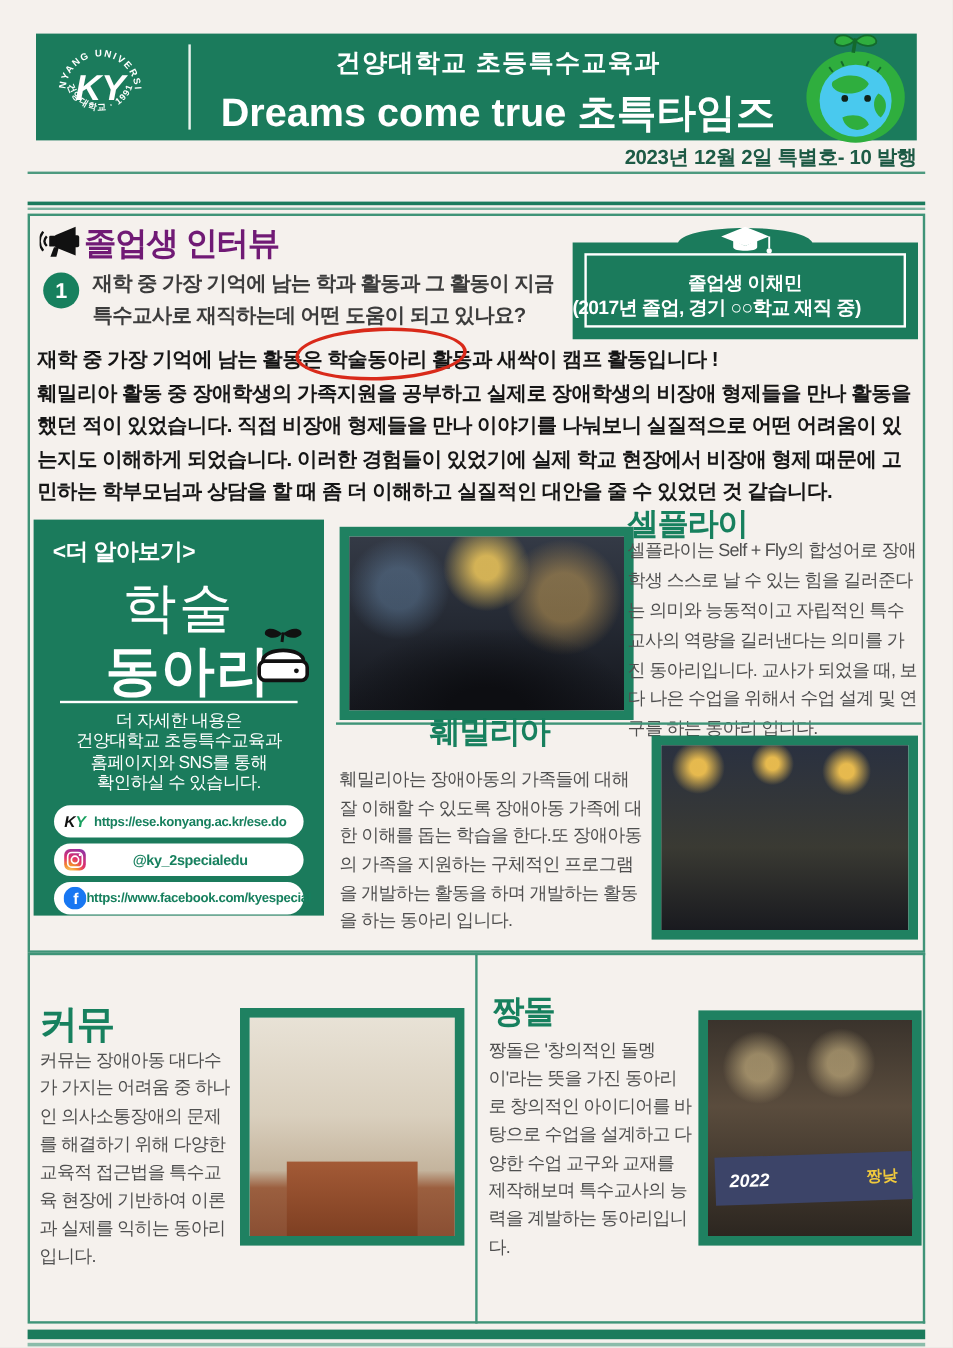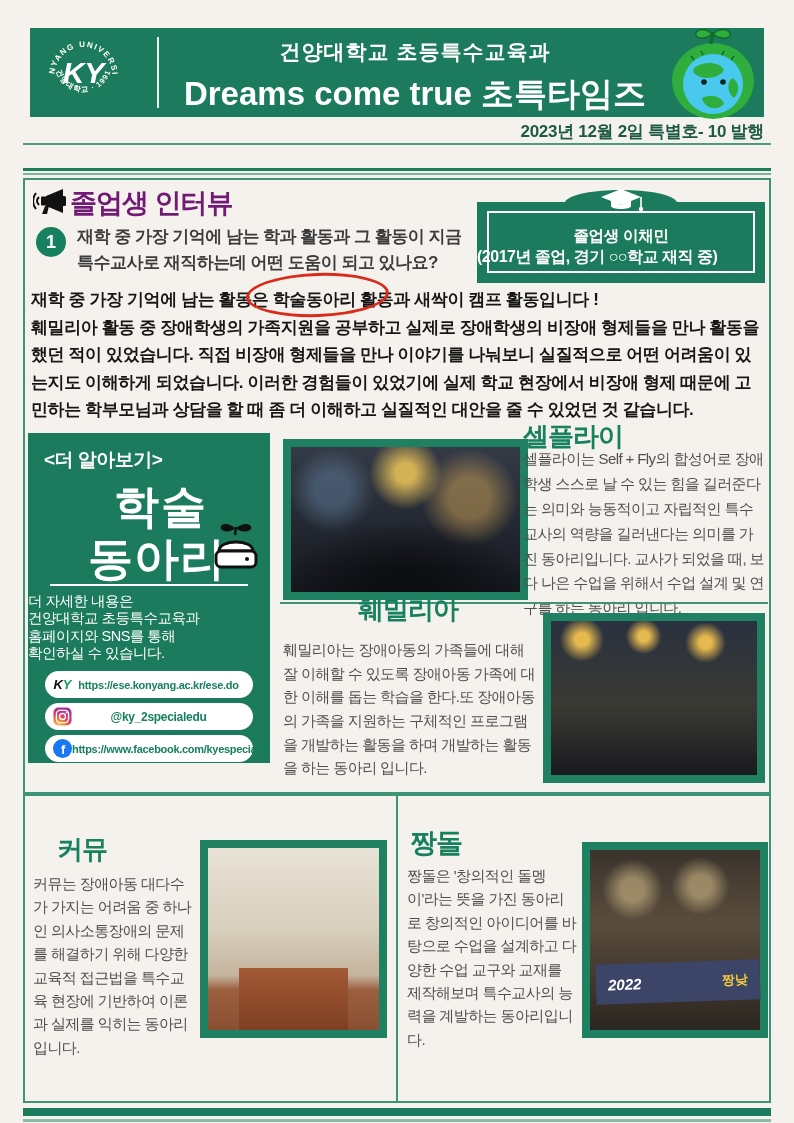--- a/index.html
+++ b/index.html
@@ -41,25 +41,25 @@
   .badge svg { position:absolute; left:0; top:0; }
   .badge-name { position:absolute; left:0; top:42px; width:100%; text-align:center; color:#fff; font-size:15.5px; font-weight:800; letter-spacing:-0.3px; }
   .badge-detail { position:absolute; left:0; top:63px; width:100%; text-align:left; color:#fff; font-size:16px; font-weight:800; letter-spacing:-0.5px; }
 
   .answer { left:31px; top:286px; width:734px; font-size:17px; font-weight:600; color:#161616; line-height:1.62; letter-spacing:-0.4px; }
   .red-ellipse { left:246px; top:273px; width:143px; height:44px; border:3px solid #d92a1a; border-radius:50%; transform:rotate(-2deg); pointer-events:none; }
 
   
   .panel { left:28px; top:433px; width:242px; height:330px; background:#1b7b5c; color:#fff; }
   .panel-tag { position:absolute; left:16px; top:14px; font-size:19px; font-weight:600; letter-spacing:-0.5px; }
-  .panel-big1 { position:absolute; left:0; top:44px; width:100%; text-align:center; font-size:45px; font-weight:700; letter-spacing:2px;margin-left:12px; }
+  .panel-big1 { position:absolute; left:0; top:44px; width:100%; text-align:center; font-size:45px; font-weight:400; letter-spacing:2px; }
   .panel-big2 { position:absolute; left:0; top:96px; width:100%; text-align:center; font-size:45px; font-weight:800; letter-spacing:1px;padding-left:16px; }
   .panel-book-icon { position:absolute; left:183px; top:88px; width:50px; height:52px; }
   .panel-divider { position:absolute; left:22px; top:151px; width:198px; height:2px; background:#ffffff; }
-  .panel-desc { position:absolute; left:0; top:160px; width:100%; font-size:14.5px; font-weight:500; line-height:1.2; letter-spacing:-0.5px; }
+  .panel-desc { position:absolute; left:0; top:160px; width:100%; text-align:center; font-size:14.5px; font-weight:500; line-height:1.2; letter-spacing:-0.5px; }
   .pill { position:absolute; left:17px; width:208px; height:27px; background:#ffffff; border-radius:14px;
           display:flex; align-items:center; padding:0 8px; cursor:pointer; }
   .pill-icon { width:19px; height:19px; flex:0 0 auto; display:flex; align-items:center; justify-content:center; }
   .pill-label { flex:1; text-align:center; color:#17805e; font-size:11px; font-weight:800; letter-spacing:-0.3px; white-space:nowrap; }
   .ky-k { color:#111; font-style:italic; font-weight:900; font-size:13px; }
   .ky-y { color:#18a05e; font-style:italic; font-weight:900; font-size:13px; }
 
   
   .photo { border:8px solid #1f8161; }
   .photo-night { left:283px; top:439px; width:245px; height:161px;
@@ -99,21 +99,21 @@
   .selfly-body { left:523px; top:447px; width:244px; font-size:15px; line-height:1.66; }
 
   .row-divider { left:280px; top:602px; width:488px; height:2px; background:#3f9478; }
 
   .whemilia-title { left:283px; top:592px; width:250px; text-align:center; font-size:26px; }
   .whemilia-body { left:283px; top:638px; width:252px; font-size:15px; line-height:1.58; }
 
   
   .bottom-left { left:23px; top:794px; width:375px; height:309px; border:2px solid #3f9478; }
   .bottom-right { left:396px; top:794px; width:375px; height:309px; border:2px solid #3f9478; border-left:none; }
-  .commu-title { left:33px; top:832px; font-size:26px;margin-left:24px; }
+  .commu-title { left:33px; top:832px; font-size:32px; }
   .commu-body { left:33px; top:872px; width:165px; font-size:15px; line-height:1.56; }
   .jjangdol-title { left:410px; top:825px; font-size:27px; }
   .jjangdol-body { left:407px; top:864px; width:170px; font-size:15px; line-height:1.56; }
 
   
   .footer-bar { left:23px; top:1108px; width:748px; height:8px; background:#1b7b5c; }
   .footer-line { left:23px; top:1119px; width:748px; height:3px; background:#8bbcaa; }
 </style>
 </head>
 <body>

